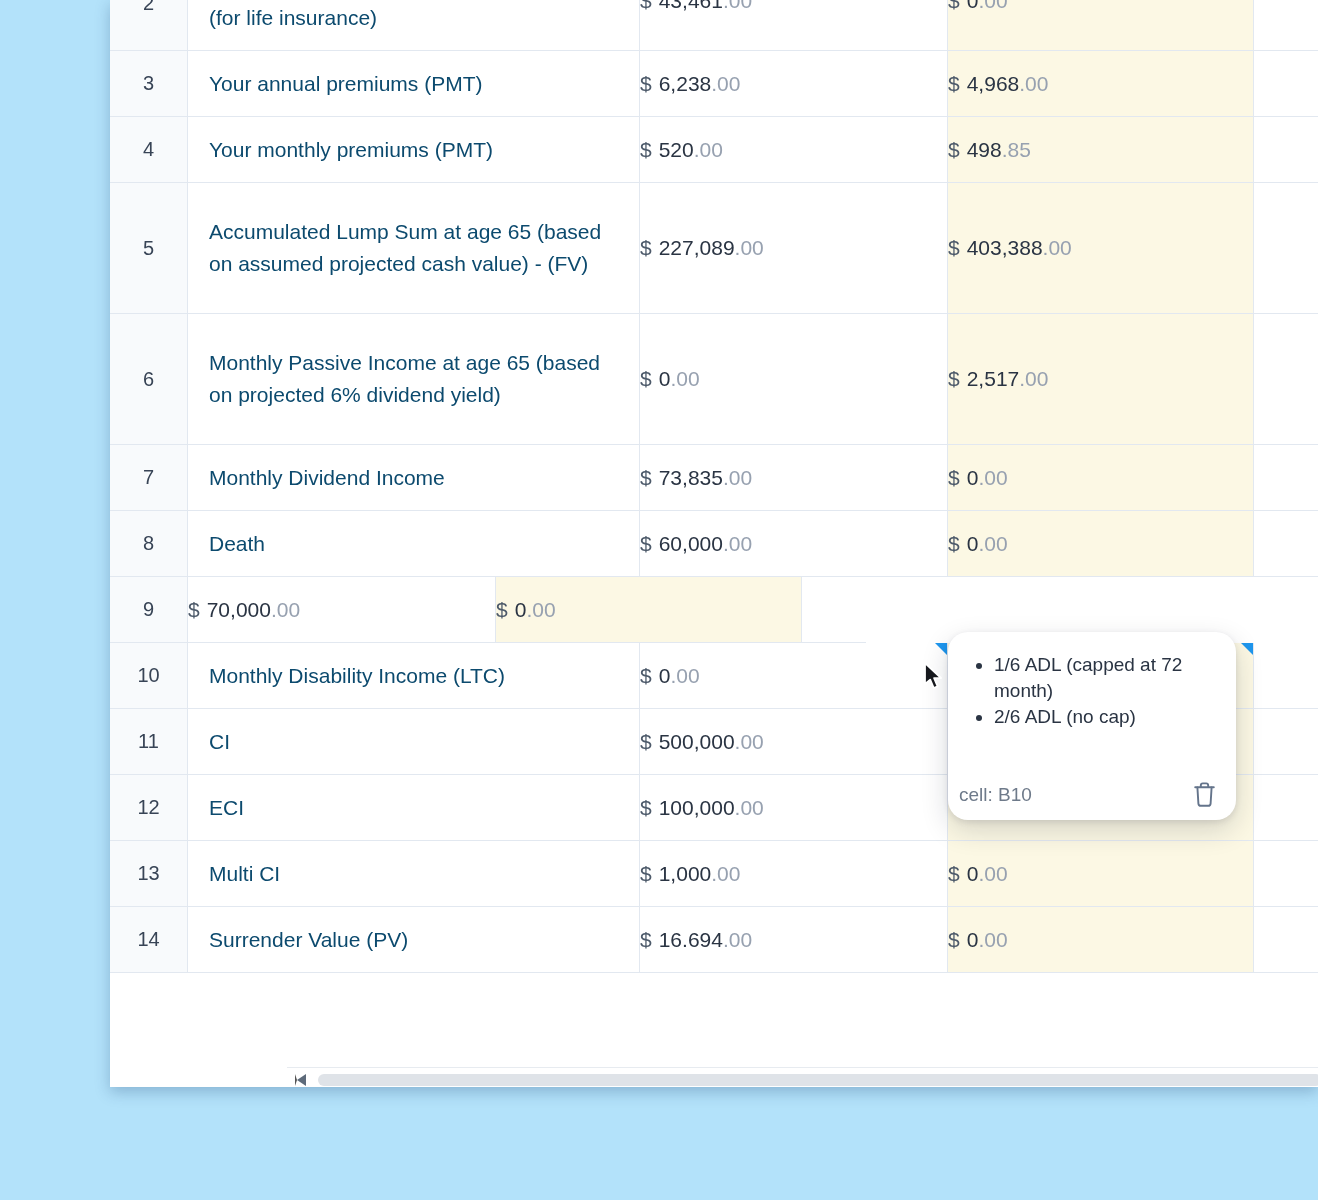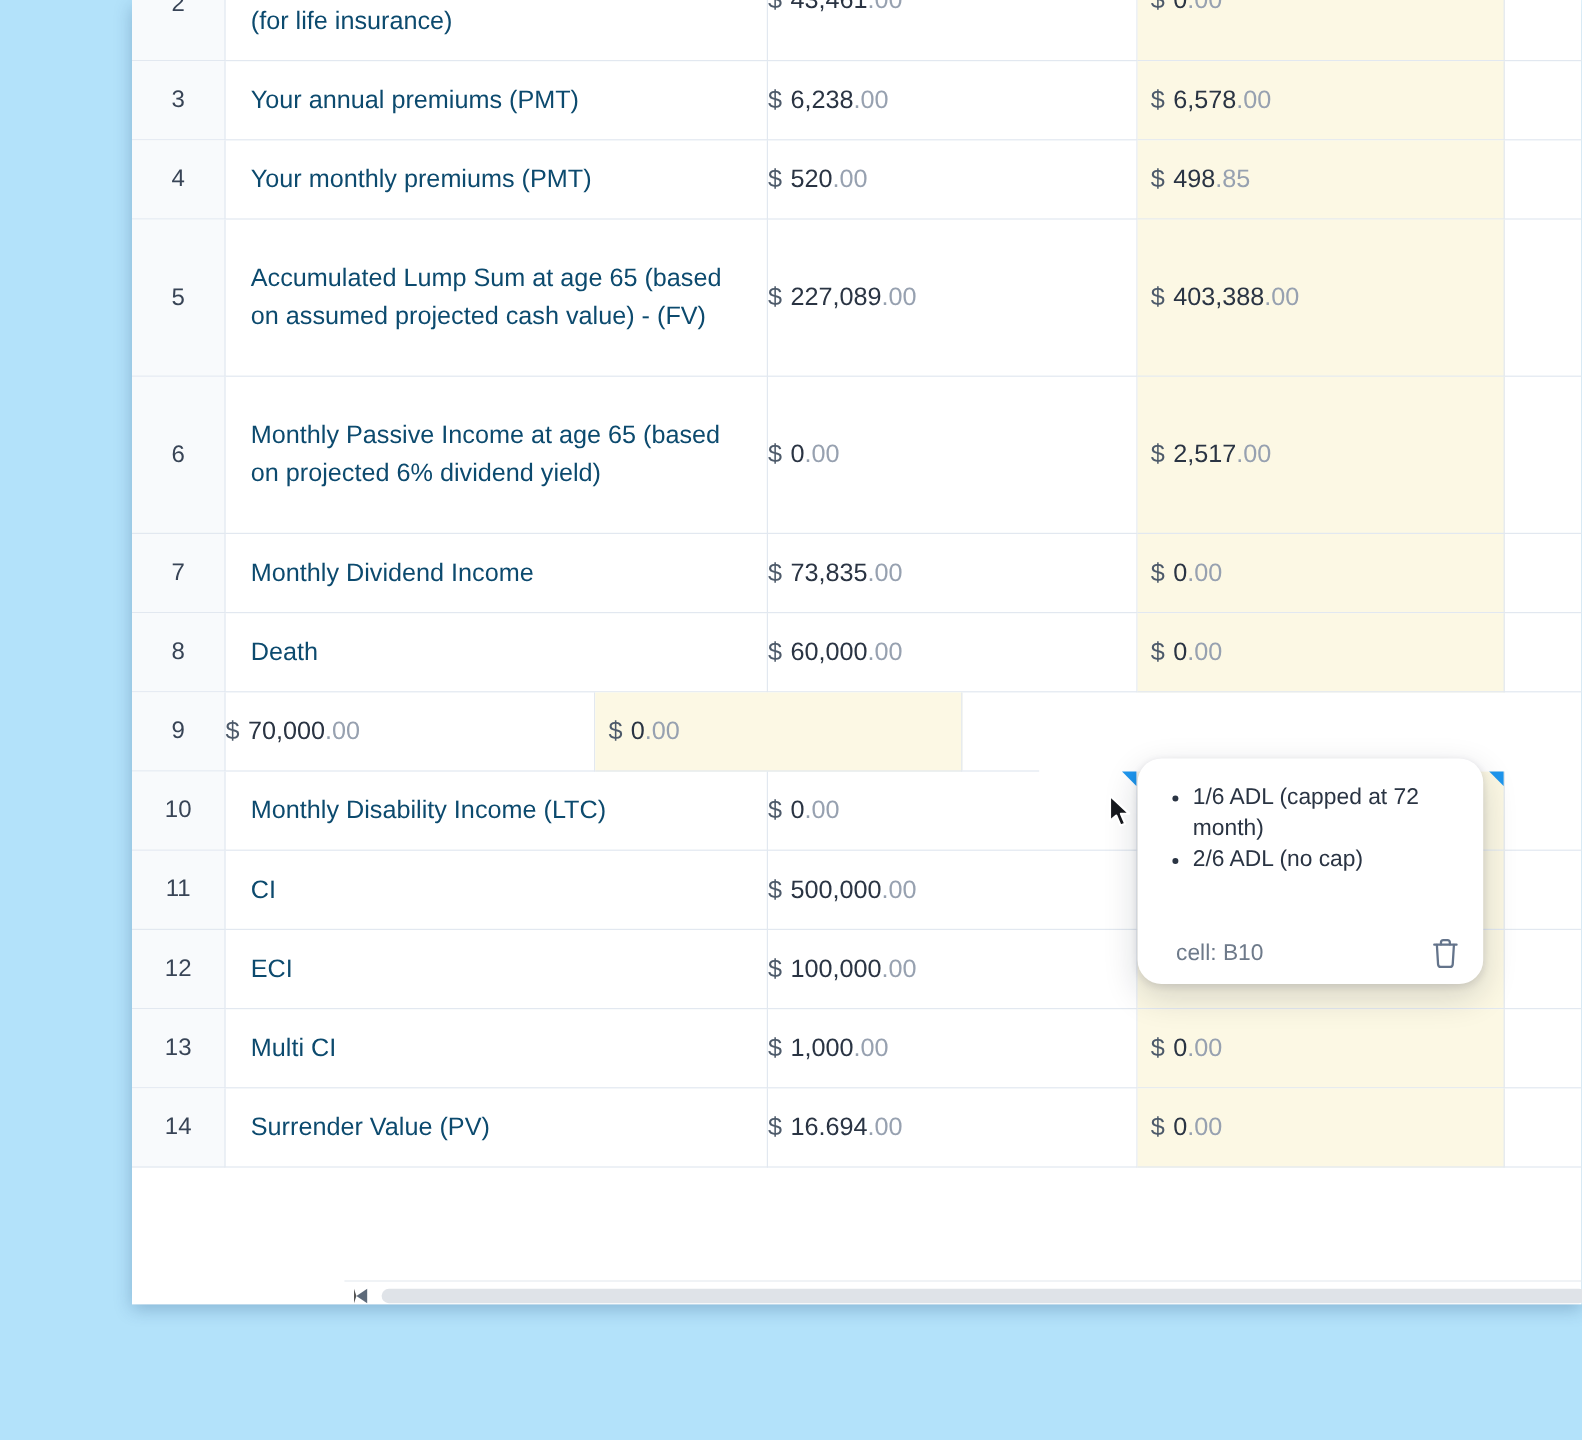--- a/index.html
+++ b/index.html
@@ -13,21 +13,21 @@
   
   .grid { position:absolute; left:0; top:0; width:1208px; }
   .row { display:flex; width:1208px; }
   .cell { border-bottom:1px solid #e2e8f0; border-right:1px solid #e2e8f0;
     display:flex; align-items:center; position:relative; }
   .rowhead { width:78px; background:#f8fafc; justify-content:center;
     font-size:20px; color:#384456; }
   .labelcol { width:452px; padding:0 21px; font-size:21px; line-height:32px; color:#0c4a6e; }
   .valcol { width:308px; padding-right:20px;
     font-size:21px; white-space:nowrap; }
-  .ccol { width:306px; background:#fcf8e4;padding-left:11px; }
+  .ccol { width:306px; background:#fcf8e4; }
   .dcol { width:64px; border-right:none; }
   .h66 { height:66px; }
   .tall { height:131px; }
   .cur { color:#4d5a6a; margin-right:7px; }
   .int { color:#2a3443; }
   .dec { color:#97a1b0; }
 
   
   .cut { height:51px; }
   .cut .cell { overflow:hidden; align-items:flex-start; }
@@ -38,21 +38,21 @@
   
   .marker { position:absolute; top:0; right:0; width:0; height:0;
     border-top:12px solid #1e96ed; border-left:12px solid transparent; }
 
   
   .tooltip { position:absolute; left:838px; top:632px; width:288px; height:188px;
     background:#ffffff; border-radius:20px;
     box-shadow:0 2px 6px rgba(15,23,42,0.10), 0 10px 28px rgba(15,23,42,0.16); }
   .tooltip ul { margin:20px 18px 0 46px; }
   .tooltip li { font-size:19px; line-height:26px; color:#2a3443; }
-  .tip-footer { position:absolute; left:32px; right:20px; bottom:12px;
+  .tip-footer { position:absolute; left:11px; right:20px; bottom:12px;
     display:flex; justify-content:space-between; align-items:center; }
   .tip-cell { font-size:19px; color:#6e7a8a; }
   .trash-btn { background:none; border:none; cursor:pointer; padding:0; line-height:0; }
 
   
   .scroll-sep { position:absolute; left:177px; top:1067px; width:1031px; height:1px;
     background:#e7ebf0; }
   .scroll-thumb { position:absolute; left:208px; top:1074px; width:1004px; height:12px;
     background:#dfe3e8; border-radius:6px; }
   .scroll-arrow { position:absolute; left:185px; top:1074px; width:0; height:0;
@@ -90,21 +90,21 @@
       <div class="cell labelcol">
           <span>Your annual premiums (PMT)</span>
         </div>
       <div class="cell valcol">
           <span class="cur">$</span>
           <span class="int">6,238</span>
           <span class="dec">.00</span>
         </div>
       <div class="cell valcol ccol">
           <span class="cur">$</span>
-          <span class="int">6,578</span>
+          <span class="int">4,968</span>
           <span class="dec">.00</span>
         </div>
       <div class="cell dcol"></div>
     </div>
 
     <div class="row h66">
       <div class="cell rowhead">
           <span>4</span>
         </div>
       <div class="cell labelcol">

